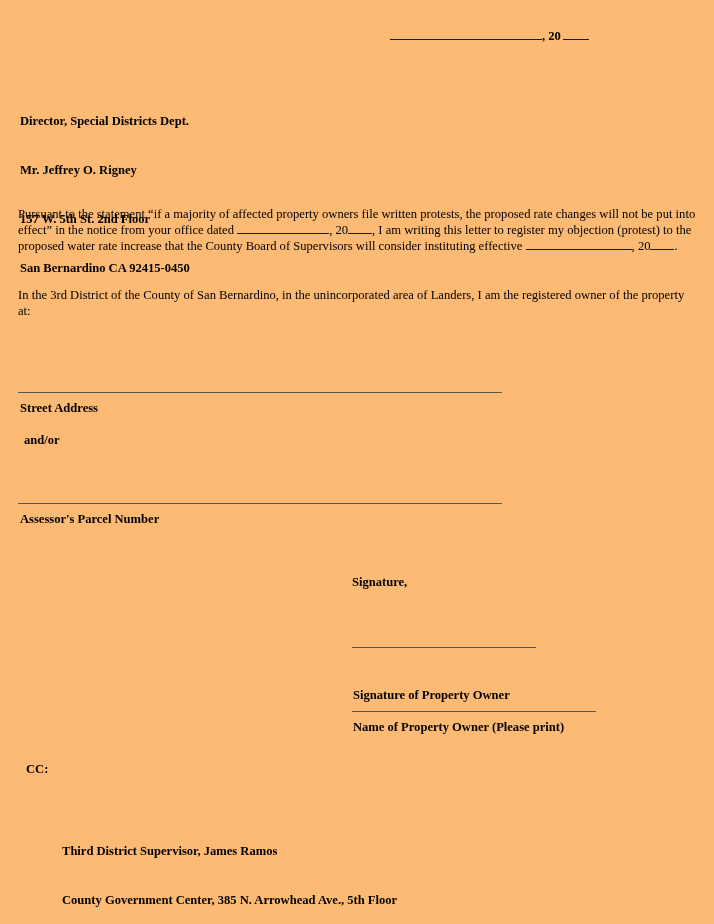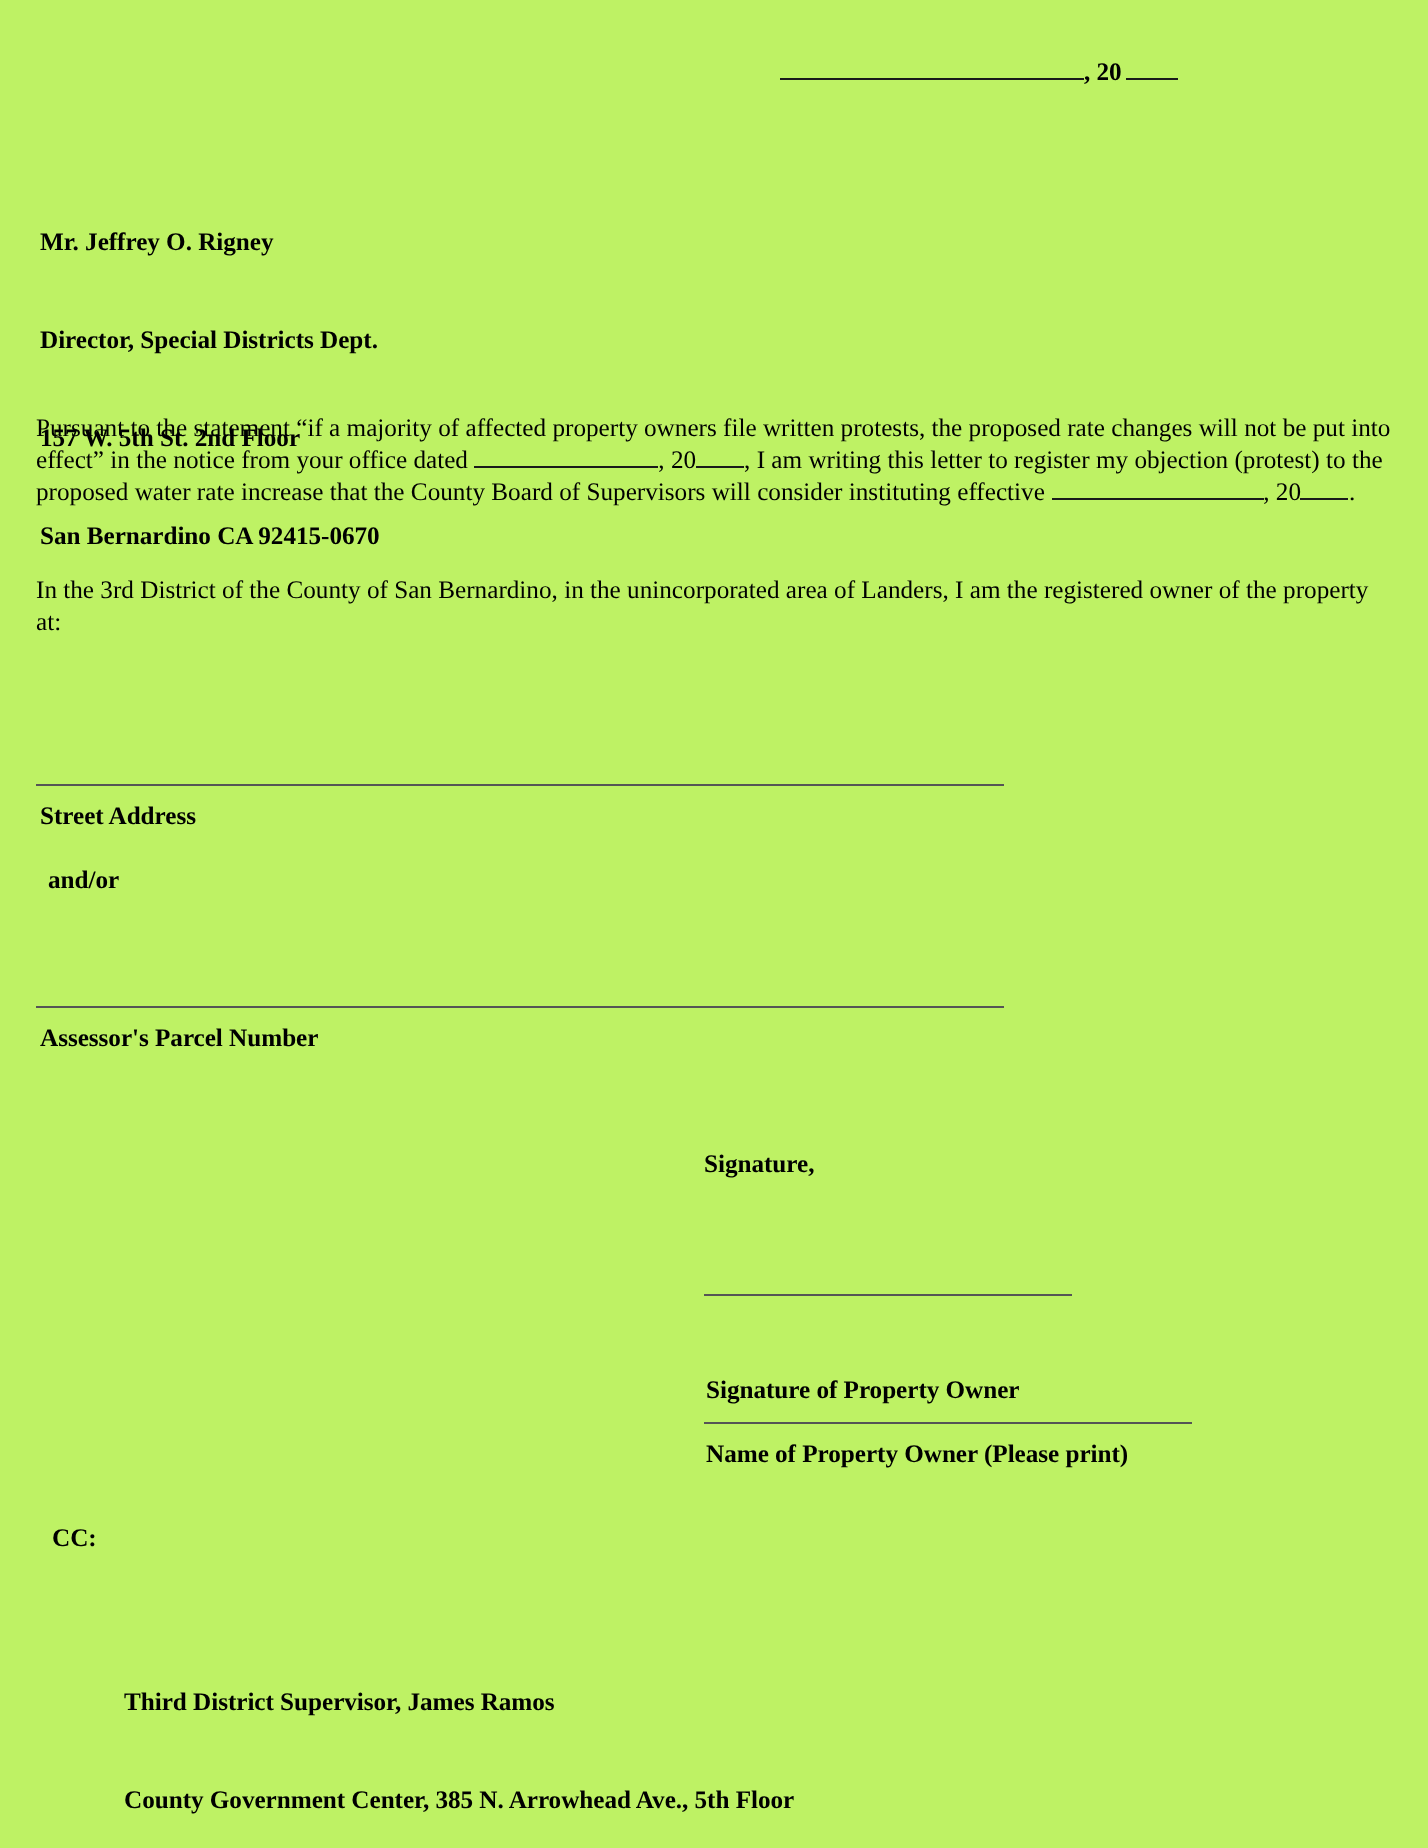--- a/index.html
+++ b/index.html
@@ -12,21 +12,21 @@
     width: 714px;
     height: 924px;
     position: relative;
     font-family: "Liberation Serif", "DejaVu Serif", serif;
     color: #000000;
     overflow: hidden;
   }
   .page {
     position: absolute;
     inset: 0;
-    background: #bef264;
+    background: #fdba74;
   }
   
   .t {
     position: absolute;
     font-weight: bold;
     font-size: 12.6px;
     line-height: 15.6px;
     letter-spacing: -0.02px;
     white-space: pre;
   }
@@ -154,24 +154,24 @@
 </head>
 <body>
 
 <div class="page">
 
   <div class="t" id="date-line-block">
     <span class="blank-rule" id="date-blank-top"></span><span>, 20</span><span class="blank-rule" id="date-year-blank"></span>
   </div>
 
   <div class="t" id="recipient-block">
+    <div>Director, Special Districts Dept.</div>
     <div>Mr. Jeffrey O. Rigney</div>
-    <div>Director, Special Districts Dept.</div>
     <div>157 W. 5th St. 2nd Floor</div>
-    <div>San Bernardino CA 92415-0670</div>
+    <div>San Bernardino CA 92415-0450</div>
   </div>
 
 
   <div class="wrapblk" id="body-para-1"><span>Pursuant to the statement “if a majority of affected property owners file written protests, the proposed rate changes will not be put into effect” in the notice from your office dated </span><span class="blank-rule inline-blank-md"></span><span>, 20</span><span class="blank-rule inline-blank-yr"></span><span>, I am writing this letter to register my objection (protest) to the proposed water rate increase that the County Board of Supervisors will consider instituting effective </span><span class="blank-rule inline-blank-md2"></span><span>, 20</span><span class="blank-rule inline-blank-yr2"></span><span>.</span>
   </div>
 
   <div class="wrapblk" id="body-para-2">In the 3rd District of the County of San Bernardino, in the unincorporated area of Landers, I am the registered owner of the property at:</div>
 
   <div class="field-rule" id="street-address-rule"></div>
   <div class="t" id="street-address-label">Street Address</div>

